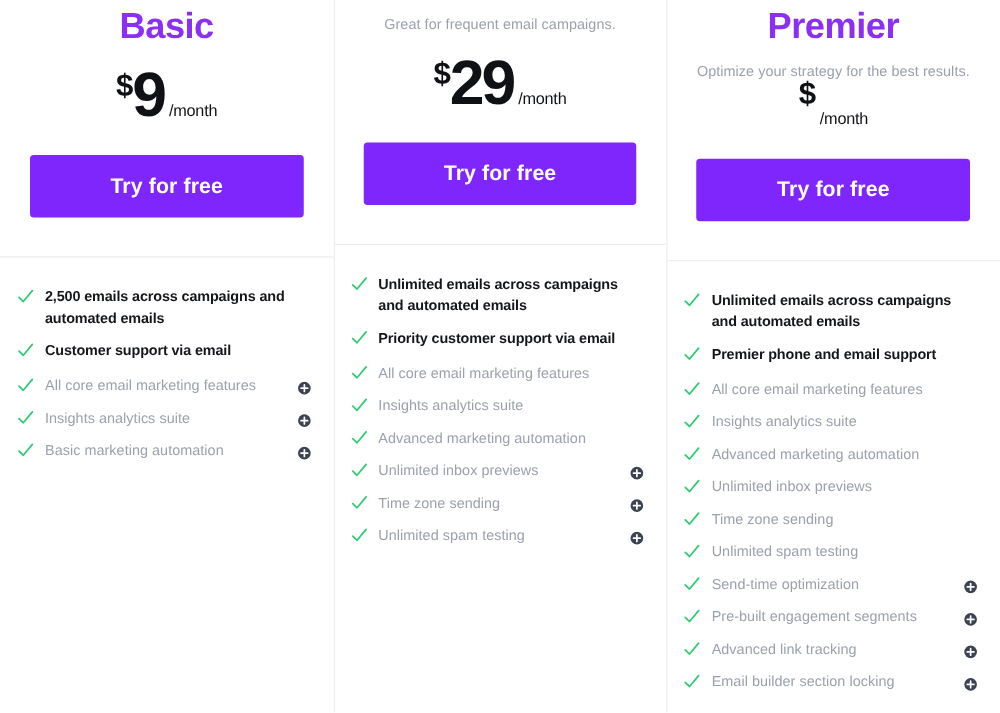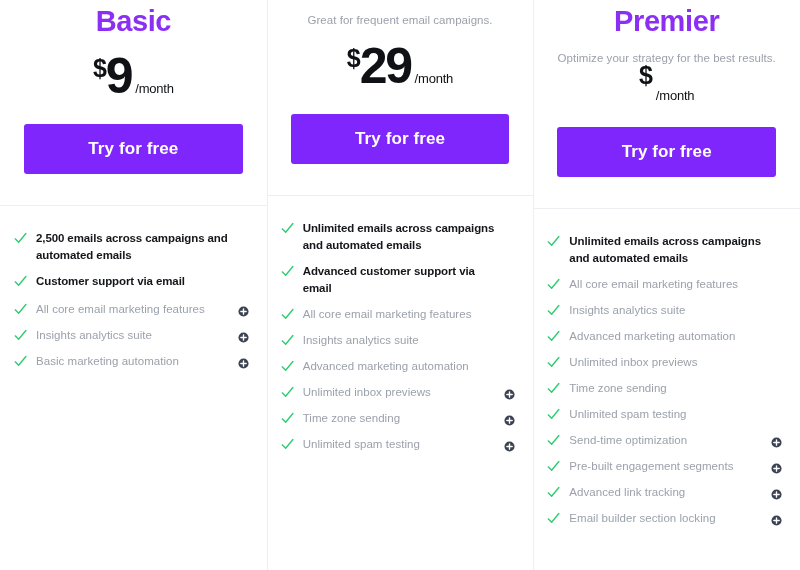--- a/index.html
+++ b/index.html
@@ -258,21 +258,21 @@
           <span class="check-icon"><svg viewBox="0 0 14 14" xmlns="http://www.w3.org/2000/svg" aria-hidden="true">
               <path d="M1.3 7.4 L5 11 L12.8 1.6" fill="none" stroke="#2ecc71" stroke-width="1.5" stroke-linecap="round" stroke-linejoin="round"></path>
             </svg></span>
           <span class="feature-text">Unlimited emails across campaigns and automated emails</span>
           <span class="info-spacer"></span>
         </li>
         <li class="feature-item highlight">
           <span class="check-icon"><svg viewBox="0 0 14 14" xmlns="http://www.w3.org/2000/svg" aria-hidden="true">
               <path d="M1.3 7.4 L5 11 L12.8 1.6" fill="none" stroke="#2ecc71" stroke-width="1.5" stroke-linecap="round" stroke-linejoin="round"></path>
             </svg></span>
-          <span class="feature-text">Advanced customer support via email</span>
+          <span class="feature-text">Priority customer support via email</span>
           <span class="info-spacer"></span>
         </li>
         <li class="feature-item">
           <span class="check-icon"><svg viewBox="0 0 14 14" xmlns="http://www.w3.org/2000/svg" aria-hidden="true">
               <path d="M1.3 7.4 L5 11 L12.8 1.6" fill="none" stroke="#2ecc71" stroke-width="1.5" stroke-linecap="round" stroke-linejoin="round"></path>
             </svg></span>
           <span class="feature-text">All core email marketing features</span>
           <span class="info-spacer"></span>
         </li>
         <li class="feature-item">
@@ -335,20 +335,27 @@
       </div>
       <div class="section-divider"></div>
       <ul class="features-list">
         <li class="feature-item highlight">
           <span class="check-icon"><svg viewBox="0 0 14 14" xmlns="http://www.w3.org/2000/svg" aria-hidden="true">
               <path d="M1.3 7.4 L5 11 L12.8 1.6" fill="none" stroke="#2ecc71" stroke-width="1.5" stroke-linecap="round" stroke-linejoin="round"></path>
             </svg></span>
           <span class="feature-text">Unlimited emails across campaigns and automated emails</span>
           <span class="info-spacer"></span>
         </li>
+        <li class="feature-item highlight">
+          <span class="check-icon"><svg viewBox="0 0 14 14" xmlns="http://www.w3.org/2000/svg" aria-hidden="true">
+              <path d="M1.3 7.4 L5 11 L12.8 1.6" fill="none" stroke="#2ecc71" stroke-width="1.5" stroke-linecap="round" stroke-linejoin="round"></path>
+            </svg></span>
+          <span class="feature-text">Premier phone and email support</span>
+          <span class="info-spacer"></span>
+        </li>
         <li class="feature-item">
           <span class="check-icon"><svg viewBox="0 0 14 14" xmlns="http://www.w3.org/2000/svg" aria-hidden="true">
               <path d="M1.3 7.4 L5 11 L12.8 1.6" fill="none" stroke="#2ecc71" stroke-width="1.5" stroke-linecap="round" stroke-linejoin="round"></path>
             </svg></span>
           <span class="feature-text">All core email marketing features</span>
           <span class="info-spacer"></span>
         </li>
         <li class="feature-item">
           <span class="check-icon"><svg viewBox="0 0 14 14" xmlns="http://www.w3.org/2000/svg" aria-hidden="true">
               <path d="M1.3 7.4 L5 11 L12.8 1.6" fill="none" stroke="#2ecc71" stroke-width="1.5" stroke-linecap="round" stroke-linejoin="round"></path>

